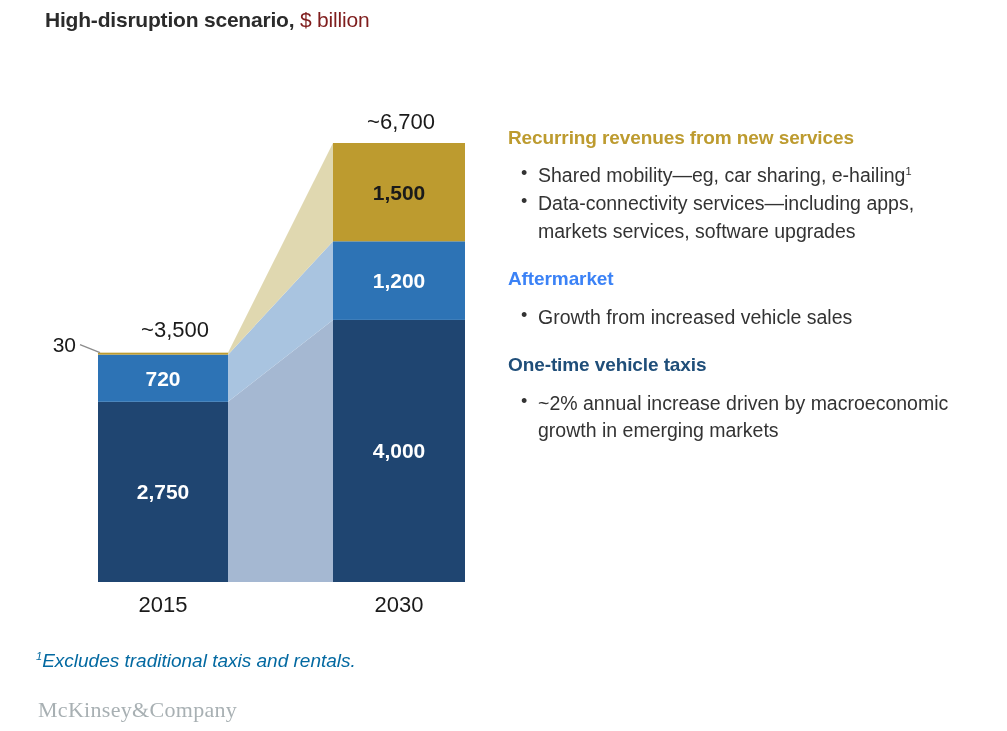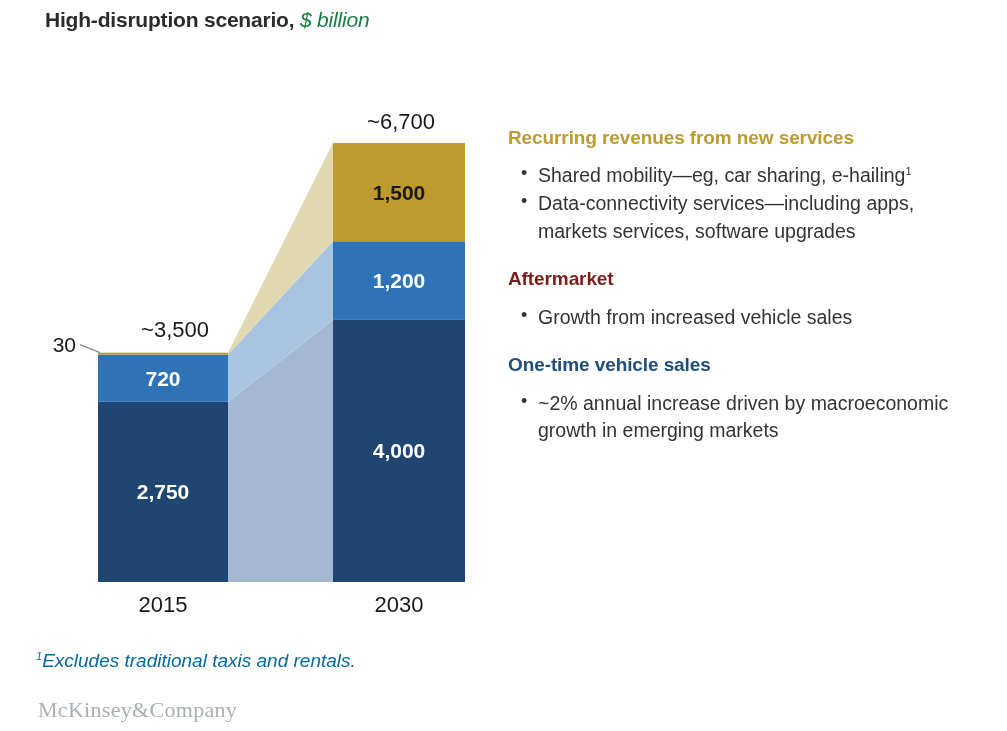--- a/index.html
+++ b/index.html
@@ -25,22 +25,21 @@
     font-size: 21px;
     letter-spacing: -0.2px;
     white-space: nowrap;
   }
   #chart-title .title-strong {
     font-weight: bold;
     color: #2b2b2b;
   }
   #chart-title .title-unit {
     font-weight: normal;
-    color: #15803d;
-    font-style: italic;
+    color: #7f1d1d;
   }
 
   
   #chart-area {
     position: absolute;
     left: 0;
     top: 0;
     width: 500px;
     height: 625px;
   }
@@ -182,28 +181,28 @@
 
   <div class="legend-group">
     <div class="legend-heading" id="lh-0" style="color: rgb(189, 155, 47);">Recurring revenues from new services</div>
     <ul class="legend-bullets">
       <li><span>Shared mobility—eg, car sharing, e-hailing</span><sup>1</sup></li>
       <li><span>Data-connectivity services—including apps, markets services, software upgrades</span></li>
     </ul>
   </div>
 
   <div class="legend-group">
-    <div class="legend-heading" id="lh-1" style="color: #7f1d1d;">Aftermarket</div>
+    <div class="legend-heading" id="lh-1" style="color: #3b82f6;">Aftermarket</div>
     <ul class="legend-bullets">
       <li><span>Growth from increased vehicle sales</span></li>
     </ul>
   </div>
 
   <div class="legend-group">
-    <div class="legend-heading" id="lh-2" style="color: rgb(31, 78, 121);">One-time vehicle sales</div>
+    <div class="legend-heading" id="lh-2" style="color: rgb(31, 78, 121);">One-time vehicle taxis</div>
     <ul class="legend-bullets">
       <li><span>~2% annual increase driven by macroeconomic growth in emerging markets</span></li>
     </ul>
   </div>
 
 </div>
 
 <div id="footnote">
   <sup>1</sup><span>Excludes traditional taxis and rentals.</span>
 </div>

